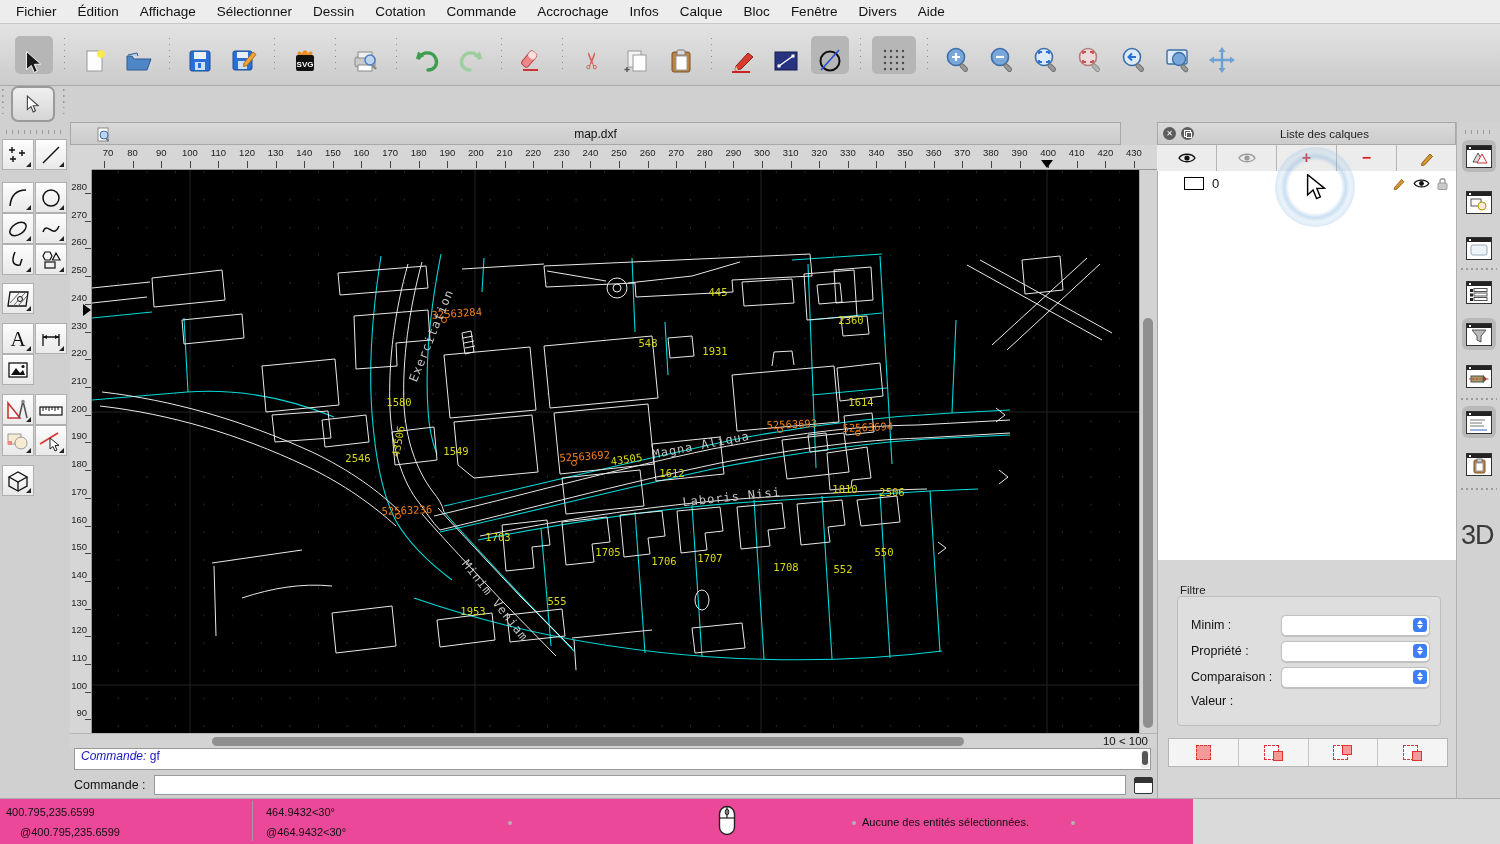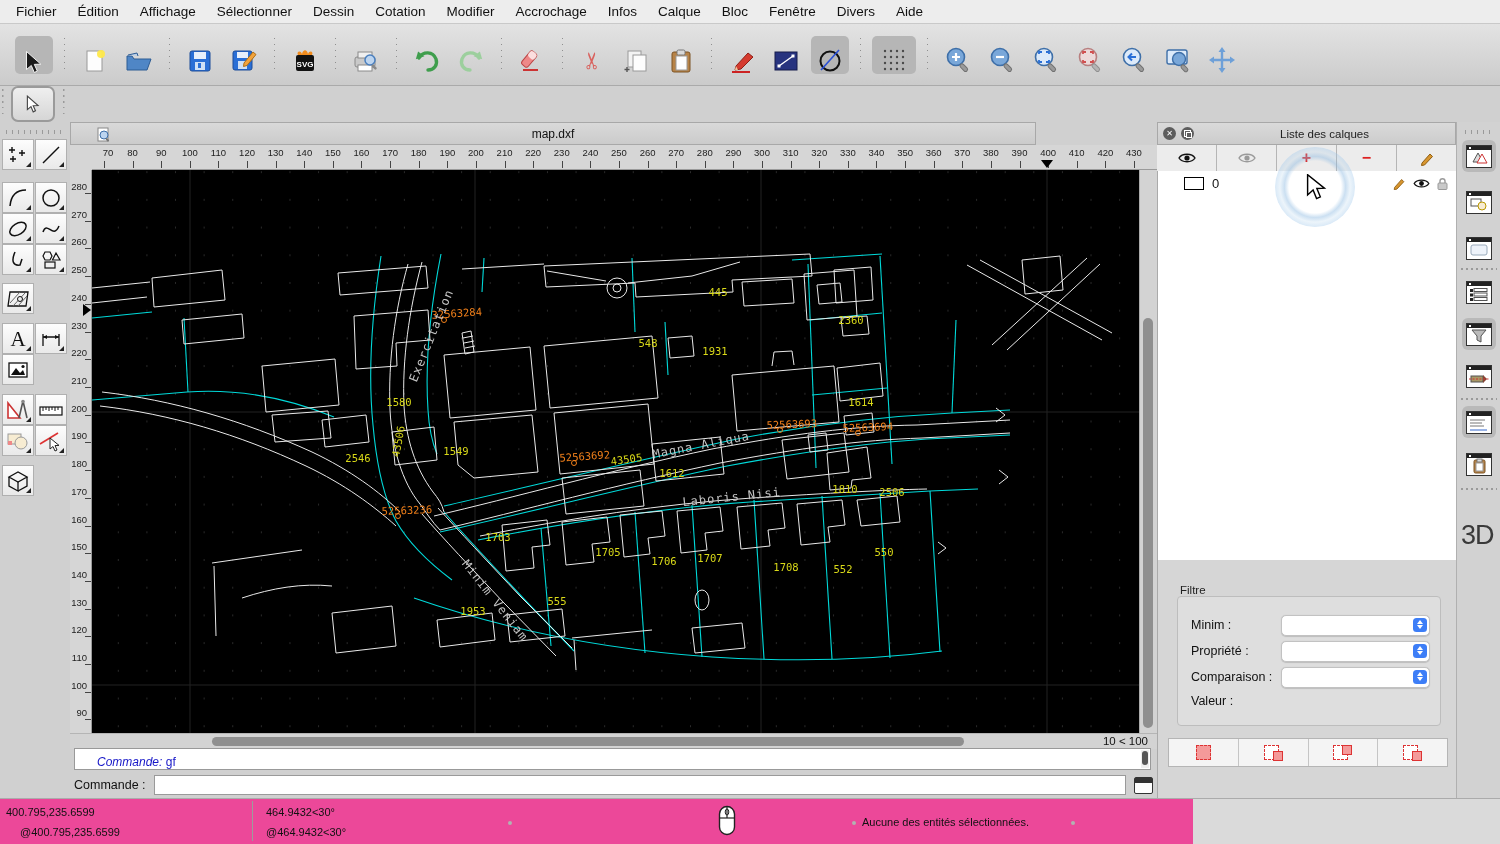--- a/index.html
+++ b/index.html
@@ -21,21 +21,21 @@
   .arrowbtn{width:40px;height:32px;border:2px solid #9a9a9a;border-radius:7px;background:linear-gradient(#efefef,#d6d6d6);
             display:flex;align-items:center;justify-content:center;margin:0 6px}
   
   .palette{left:0;top:126px;width:70px;height:420px}
   .pal-handle{position:absolute;left:6px;top:4px;width:56px;height:4px;
       background-image:repeating-linear-gradient(90deg,#9a9a9a 0 1.5px,transparent 1.5px 6px)}
   .pbtn{position:absolute;width:32px;height:31px;background:linear-gradient(#fdfdfd,#e9e9e9);
         border:1px solid #b0b0b0;box-sizing:border-box;display:flex;align-items:center;justify-content:center}
   .pbtn.sub:after{content:"";position:absolute;right:2px;bottom:2px;border-left:5px solid transparent;border-bottom:5px solid #222}
   
-  .dwin-title{left:70px;top:122px;width:966px;height:23px;background:linear-gradient(#d9d9d9,#cbcbcb);
+  .dwin-title{left:70px;top:122px;width:1051px;height:23px;background:linear-gradient(#d9d9d9,#cbcbcb);
               border:1px solid #a8a8a8;box-sizing:border-box;display:flex;align-items:center;justify-content:center;
               font-size:12px;color:#111}
   .hruler{left:92px;top:145px;width:1065px;height:25px;background:#d6d6d6;border-bottom:1px solid #9a9a9a;box-sizing:border-box;overflow:hidden}
   .vruler{left:70px;top:170px;width:22px;height:563px;background:#d6d6d6;border-right:1px solid #9a9a9a;box-sizing:border-box;overflow:hidden}
   .rcorner{left:70px;top:145px;width:22px;height:25px;background:#d6d6d6}
   .htick{position:absolute;top:2px;font-size:9.5px;color:#222;transform:translateX(-50%)}
   .hbar{position:absolute;top:16px;width:1px;height:7px;background:#444}
   .vtick{position:absolute;right:4px;font-size:9.5px;color:#222}
   .vbar{position:absolute;right:0;width:6px;height:1px;background:#444}
   .hmark{position:absolute;top:15px;border-left:6px solid transparent;border-right:6px solid transparent;border-top:8px solid #000;transform:translateX(-50%)}
@@ -44,21 +44,21 @@
           background-image:radial-gradient(circle,#2a2a2a 0.8px,transparent 1px);
           background-size:28.61px 27.71px;background-position:12px 16px}
   .canvas svg{position:absolute;left:0;top:0}
   .vsb{left:1139px;top:170px;width:18px;height:563px;background:#d3d3d3;border-left:1px solid #aaa;box-sizing:border-box}
   .vsb .thumb{position:absolute;left:3px;width:10px;top:148px;height:410px;background:#8f8f8f;border-radius:5px}
   .hsbrow{left:70px;top:733px;width:1087px;height:16px;background:#d3d3d3;border-top:1px solid #b5b5b5;box-sizing:border-box}
   .hsbrow .thumb{position:absolute;left:142px;top:3px;width:752px;height:9px;background:#8f8f8f;border-radius:5px}
   .scrollind{position:absolute;right:9px;top:1px;font-size:11.5px;color:#111}
   
   .cmdhist{left:74px;top:748px;width:1077px;height:22px;background:#fff;border:1px solid #999;box-sizing:border-box;
-           font-size:12px;display:flex;align-items:flex-end;padding-left:22px;color:#1616c8}
+           font-size:12px;display:flex;align-items:flex-start;padding-left:6px;color:#1616c8}
   .cmdhist .prompt{font-style:italic}
   .cmdhist .hsb{position:absolute;right:1px;top:1px;width:8px;height:18px;background:#eee}
   .cmdhist .hsb i{position:absolute;left:1px;top:1px;width:6px;height:14px;background:#555;border-radius:3px}
   .cmdrow{left:70px;top:772px;width:1087px;height:26px;display:flex;align-items:center;gap:8px;padding-left:4px;box-sizing:border-box}
   .cmdrow label{font-size:12.5px;color:#111}
   .cmdrow input{flex:1;height:18px;border:1px solid #9a9a9a;background:#fff;font-size:12px;padding:0 4px;outline:none}
   .cmdicon{width:17px;height:15px;border:1.5px solid #333;border-radius:2px;position:relative;background:#fff;margin-right:4px}
   .cmdicon:after{content:"";position:absolute;left:0;right:0;top:0;height:5px;background:#333}
   
   .rpanel-h{height:23px;background:linear-gradient(#dadada,#cccccc);border:1px solid #a8a8a8;box-sizing:border-box;
@@ -119,21 +119,21 @@
 </head>
 <body>
 
 <div class="abs menubar">
   <span>Fichier</span>
   <span>Édition</span>
   <span>Affichage</span>
   <span>Sélectionner</span>
   <span>Dessin</span>
   <span>Cotation</span>
-  <span>Modifier</span>
+  <span>Commande</span>
   <span>Accrochage</span>
   <span>Infos</span>
   <span>Calque</span>
   <span>Bloc</span>
   <span>Fenêtre</span>
   <span>Divers</span>
   <span>Aide</span>
 </div>
 
 <div class="abs toolbar">

